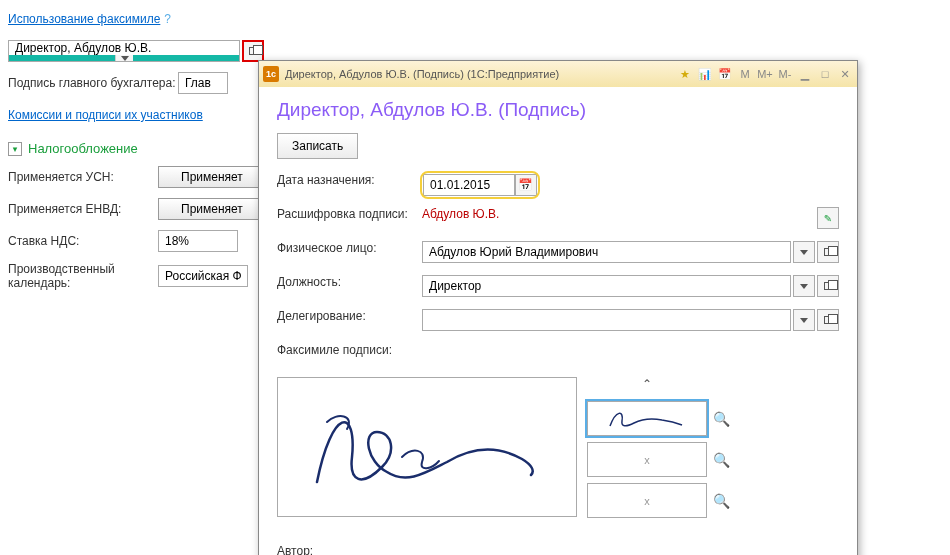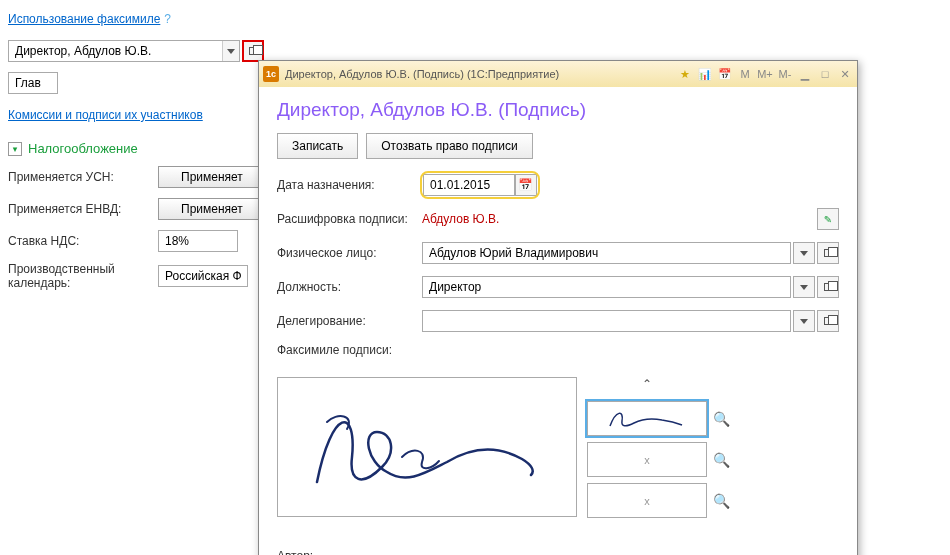--- a/index.html
+++ b/index.html
@@ -1,40 +1,40 @@
 <!DOCTYPE html>
 <html><head>
 <meta charset="utf-8">
 <style>
   * { box-sizing: border-box; font-family: Arial, sans-serif; }
   body { margin: 0; padding: 8px; font-size: 12px; background: #fff; color: #333; width: 950px; height: 555px; position: relative; overflow: hidden; }
   a.link { color: #0066cc; text-decoration: underline; cursor: pointer; }
   .help-icon { color: #5aaee6; margin-left: 4px; }
   .row { display: flex; align-items: center; margin-bottom: 10px; min-height: 22px; }
   .label { width: 170px; }
-  .input-box { border: 1px solid #aaa; height: 22px; display: flex; align-items: center; background: #14b8a6; }
+  .input-box { border: 1px solid #aaa; height: 22px; display: flex; align-items: center; background: #14b8a6; flex-direction: column; }
   .input-box input { border: none; outline: none; padding: 0 6px; height: 100%; font-size: 12px; width: 100%; }
   .dd-btn { width: 18px; height: 20px; border-left: 1px solid #ccc; display: flex; align-items: center; justify-content: center; cursor: pointer; background: #f5f5f5; }
   .open-btn { width: 22px; height: 22px; border: 1px solid #aaa; display: flex; align-items: center; justify-content: center; cursor: pointer; background: #f5f5f5; margin-left: 2px; font-size: 10px; }
   .open-btn.highlight { border: 2px solid #d00; }
   .section-title { color: #1a9e3c; display: flex; align-items: center; margin: 15px 0 10px; font-size: 13px; }
   .section-toggle { width: 14px; height: 14px; border: 1px solid #999; display: inline-flex; align-items: center; justify-content: center; margin-right: 6px; color: #1a9e3c; font-size: 9px; }
   .btn { border: 1px solid #999; background: linear-gradient(#fff,#e8e8e8); padding: 3px 22px; height: 22px; cursor: pointer; font-size: 12px; }
 
   .modal { position: absolute; left: 258px; top: 60px; width: 600px; border: 1px solid #888; background: #fff; box-shadow: 2px 2px 8px rgba(0,0,0,.3); }
   .modal-titlebar { background: linear-gradient(#fdf3d8,#f5e4a8); height: 26px; display: flex; align-items: center; padding: 0 4px; font-size: 11px; color: #555; }
   .modal-titlebar .icon-1c { width: 16px; height: 16px; background: #d97a00; border-radius: 2px; margin-right: 6px; display: flex; align-items: center; justify-content: center; color: #fff; font-size: 9px; font-weight: bold; }
   .modal-toolbar { margin-left: auto; display: flex; gap: 4px; align-items: center; }
   .modal-toolbar .ticon { width: 16px; height: 16px; display: flex; align-items: center; justify-content: center; font-size: 11px; color: #888; cursor: pointer; }
   .modal-body { padding: 12px 18px; }
   .modal-heading { font-size: 19px; color: #8b5cf6; margin-bottom: 12px; }
   .modal-buttons { display: flex; gap: 8px; margin-bottom: 14px; }
   .btn-yellow { background: linear-gradient(#ffe96b,#f8d83a); border: 1px solid #cdaa00; font-weight: bold; padding: 5px 14px; cursor: pointer; font-size: 12px; }
   .btn-gray { background: linear-gradient(#fff,#ececec); border: 1px solid #aaa; padding: 5px 14px; cursor: pointer; font-size: 12px; }
-  .mrow { display: flex; align-items: center; margin-bottom: 10px; min-height: 24px; }
+  .mrow { display: flex; margin-bottom: 10px; min-height: 24px; }
   .mlabel { width: 145px; }
   .date-hl { outline: 2px solid #f5cf3a; padding: 1px; display: inline-flex; border-radius: 6px; }
   .date-input { border: 1px solid #aaa; height: 22px; display: flex; align-items: center; }
   .date-input input { border:none; outline:none; width: 90px; padding: 0 6px; font-size: 12px; }
   .cal-btn { width: 22px; height: 22px; border: 1px solid #aaa; display:flex;align-items:center;justify-content:center; background:#f5f5f5; }
   .full-input { flex: 1; border: 1px solid #aaa; height: 22px; display:flex; align-items:center; }
   .full-input input { border:none; outline:none; padding:0 6px; width:100%; font-size:12px; }
   .side-btn { width: 22px; height: 22px; border:1px solid #aaa; background:#f5f5f5; display:flex;align-items:center;justify-content:center; cursor:pointer; margin-left:2px; font-size:10px; }
   .red-text { color: #b00; }
   .pencil-icon { color: #1a9e3c; }
@@ -67,20 +67,21 @@
     <span class="dd-btn">
         <span class="triangle-down"></span>
       </span>
   </div>
   <span class="open-btn highlight">
       <span class="sq-icon"></span>
     </span>
 </div>
 
 <div class="row">
+  <span class="label">Подпись главного бухгалтера:</span>
   <div class="input-box" style="width:50px">
     <input value="Глав" style="">
   </div>
 </div>
 
 <div class="row">
   <a class="link">Комиссии и подписи их участников</a>
 </div>
 
 <div class="section-title">
@@ -122,21 +123,20 @@
       <span class="ticon">M-</span>
       <span class="ticon">▁</span>
       <span class="ticon">□</span>
       <span class="ticon">✕</span>
     </div>
   </div>
   <div class="modal-body">
     <div class="modal-heading">Директор, Абдулов Ю.В. (Подпись)</div>
     <div class="modal-buttons">
       <button class="btn-gray">Записать</button>
-      <button class="btn-gray">Отозвать право подписи</button>
     </div>
 
     <div class="mrow">
       <span class="mlabel">Дата назначения:</span>
       <span class="date-hl">
         <span class="date-input">
           <input value="01.01.2015" style="">
         </span>
         <span class="cal-btn">📅</span>
       </span>

